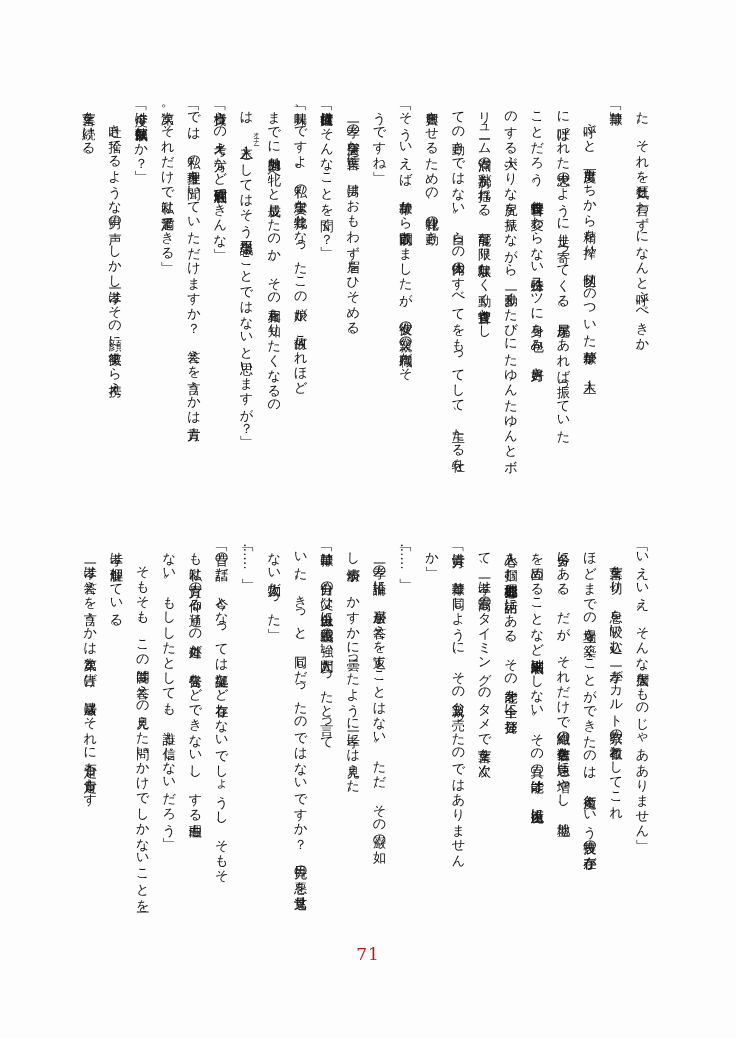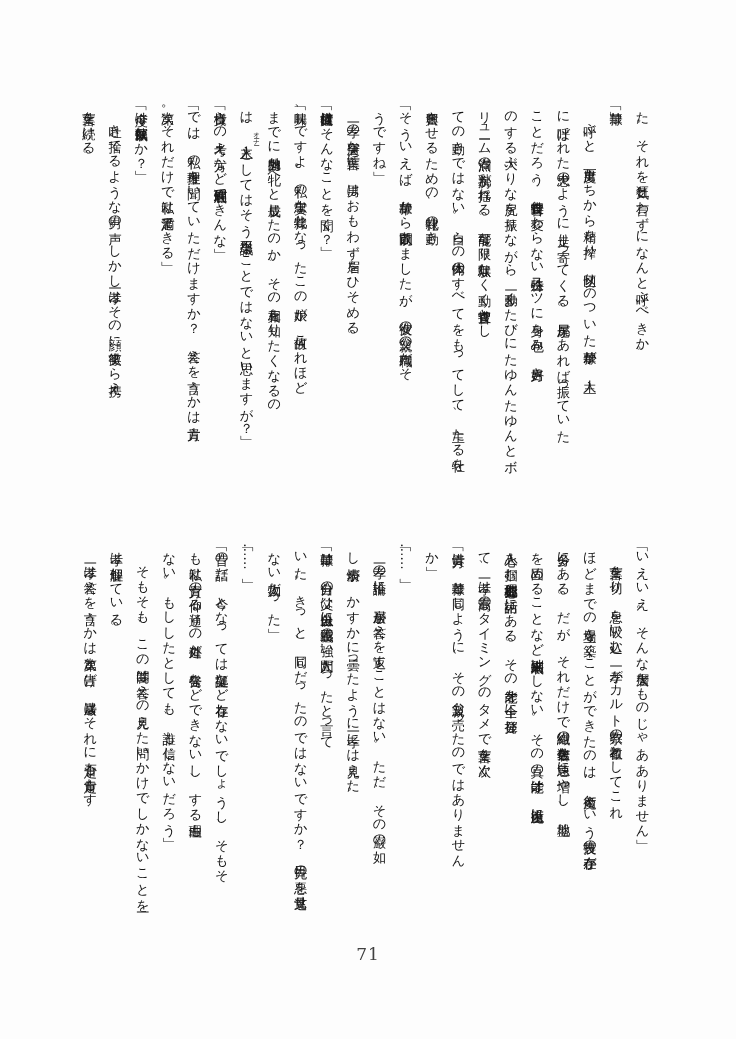--- a/index.html
+++ b/index.html
@@ -28,21 +28,21 @@
   .vcol.indent{padding-top:13.2px;}
   ruby{ruby-align:center;}
   rt{font-size:6.3px;letter-spacing:0;font-family:"DejaVu Serif","Liberation Serif",serif;}
   .page-number{
     position:absolute;
     top:944px;left:0;
     width:100%;
     text-align:center;
     font-size:17px;
     letter-spacing:1px;
-    color:#404040;
+    color:#b91c1c;
   }
 </style>
 </head>
 <body>
 
 <div class="page">
   <section class="tier tier-top">
       <div class="vcol">た。それを狂気と言わずになんと呼ぶべきか。</div>
       <div class="vcol">「隷華」</div>
       <div class="vcol indent">呼ぶと、丁度男たちから精を搾り、区切りのついた隷華が、主人</div>

